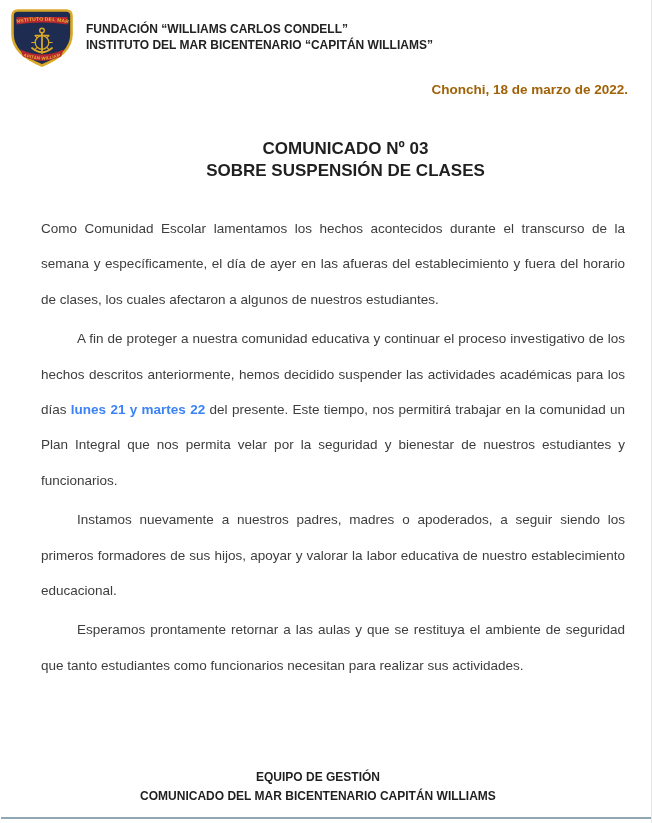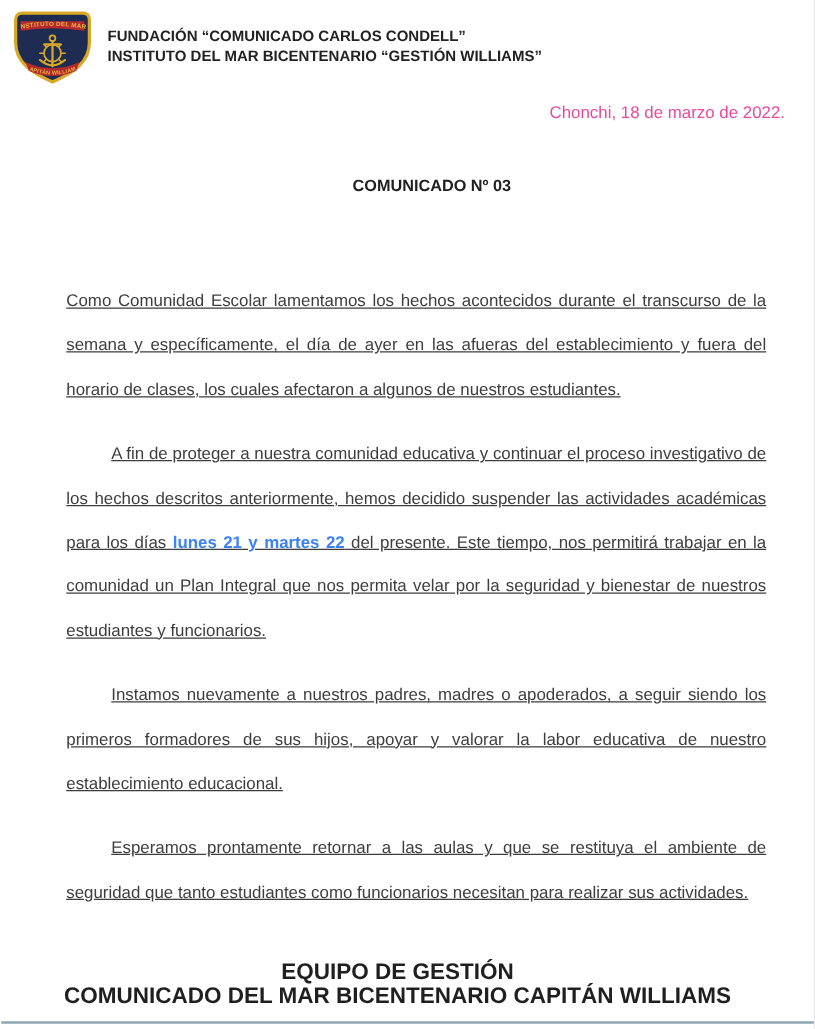--- a/index.html
+++ b/index.html
@@ -18,38 +18,38 @@
   }
   .logo { width:64px; height:62px; flex:0 0 auto; }
   .logo svg { width:64px; height:62px; display:block; }
   .org-lines {
     padding-top:13px;
     font-weight:bold; font-size:12px; line-height:16px;
     color:#222222; white-space:nowrap;
   }
   .dateline {
     position:absolute; top:82px; right:24px;
-    font-weight:normal; font-size:13.5px; color:#ec4899;
+    font-weight:bold; font-size:13.5px; color:#a16207;
   }
   .doc-title {
     position:absolute; top:138px; left:0; right:0;
-    text-align:center; font-weight:bold; font-size:13px;
+    text-align:center; font-weight:bold; font-size:17px;
     line-height:22px; color:#1f1f1f;padding-left:39px;
   }
   .body-text {
     position:absolute; top:207px; left:37px; width:592px;
     font-size:13.5px; line-height:35.4px;
     text-align:justify; color:#3d3d3d;
   }
-  .para { margin:16px;text-decoration:underline; }
+  .para { margin:4px; }
   .para.indent { text-indent:36px; }
   .bold-inline { font-weight:bold; color:#3b82f6; }
   .doc-footer {
     position:absolute; top:768px; left:0; right:16px;
-    text-align:center; font-weight:bold; font-size:18px;
+    text-align:center; font-weight:bold; font-size:12px;
     line-height:18.5px; color:#1f1f1f;
   }
   .bottom-rule {
     position:absolute; top:817px; left:1px; right:1px;
     height:2px; background:#8fa7b3;
   }
 </style>
 </head>
 <body>
 
@@ -82,29 +82,30 @@
           <line x1="25.1" y1="41.4" x2="27.2" y2="39.3"></line>
           <line x1="38.9" y1="41.4" x2="36.8" y2="39.3"></line>
         </g>
         <path d="M10.5,41.5 Q32,51.5 53.5,41.5 L51,48.5 Q32,57 13,48.5 Z" fill="#b4282e"></path>
         <text font-size="4.3" font-weight="bold" fill="#e8b73a" letter-spacing="0.2">
           <textPath href="#botArc" startOffset="50%" text-anchor="middle">CAPITÁN WILLIAMS</textPath>
         </text>
       </svg>
     </div>
     <div class="org-lines">
-      <div>FUNDACIÓN “COMUNICADO CARLOS CONDELL”</div>
-      <div>INSTITUTO DEL MAR BICENTENARIO “GESTIÓN WILLIAMS”</div>
+      <div>FUNDACIÓN “WILLIAMS CARLOS CONDELL”</div>
+      <div>INSTITUTO DEL MAR BICENTENARIO “CAPITÁN WILLIAMS”</div>
     </div>
   </header>
 
   <div class="dateline">Chonchi, 18 de marzo de 2022.</div>
 
   <div class="doc-title">
     <div>COMUNICADO Nº 03</div>
+    <div>SOBRE SUSPENSIÓN DE CLASES</div>
   </div>
 
   <main class="body-text">
     <p class="para"><span>Como Comunidad Escolar lamentamos los hechos acontecidos durante el transcurso de la semana y específicamente, el día de ayer en las afueras del establecimiento y fuera del horario de clases, los cuales afectaron a algunos de nuestros estudiantes.</span></p>
     <p class="para indent"><span>A fin de proteger a nuestra comunidad educativa y continuar el proceso investigativo de los hechos descritos anteriormente, hemos decidido suspender las actividades académicas para los días </span><strong class="bold-inline">lunes 21 y martes 22</strong><span> del presente. Este tiempo, nos permitirá trabajar en la comunidad un Plan Integral que nos permita velar por la seguridad y bienestar de nuestros estudiantes y funcionarios.</span></p>
     <p class="para indent"><span>Instamos nuevamente a nuestros padres, madres o apoderados, a seguir siendo los primeros formadores de sus hijos, apoyar y valorar la labor educativa de nuestro establecimiento educacional.</span></p>
     <p class="para indent"><span>Esperamos prontamente retornar a las aulas y que se restituya el ambiente de seguridad que tanto estudiantes como funcionarios necesitan para realizar sus actividades.</span></p>
   </main>
 
   <footer class="doc-footer">

